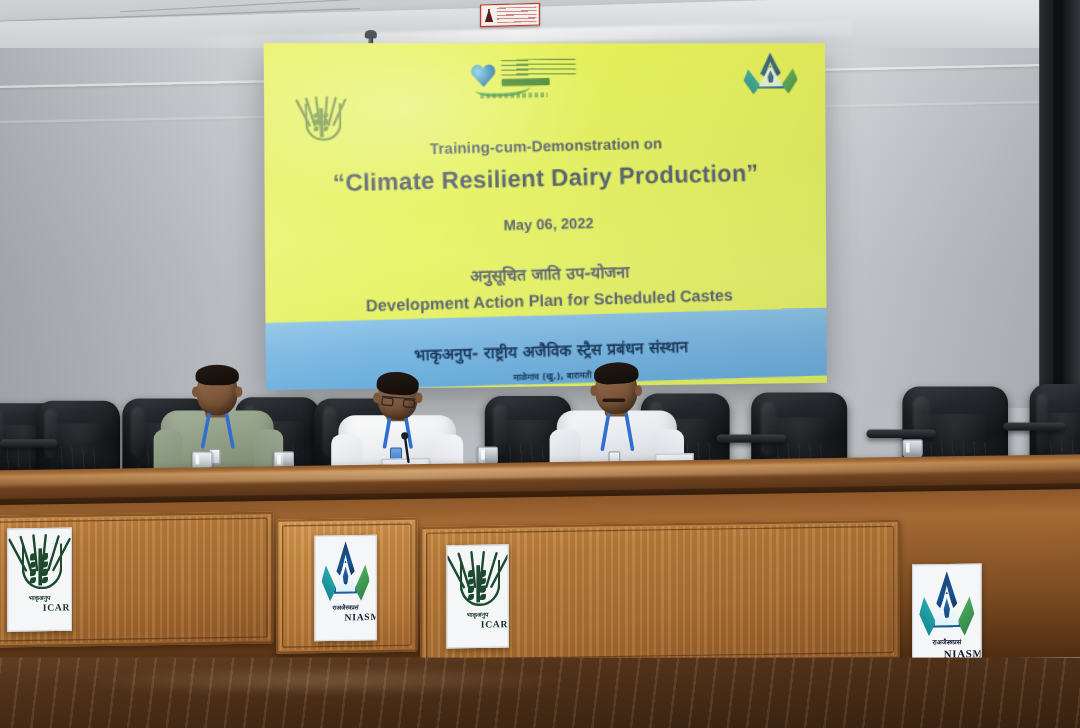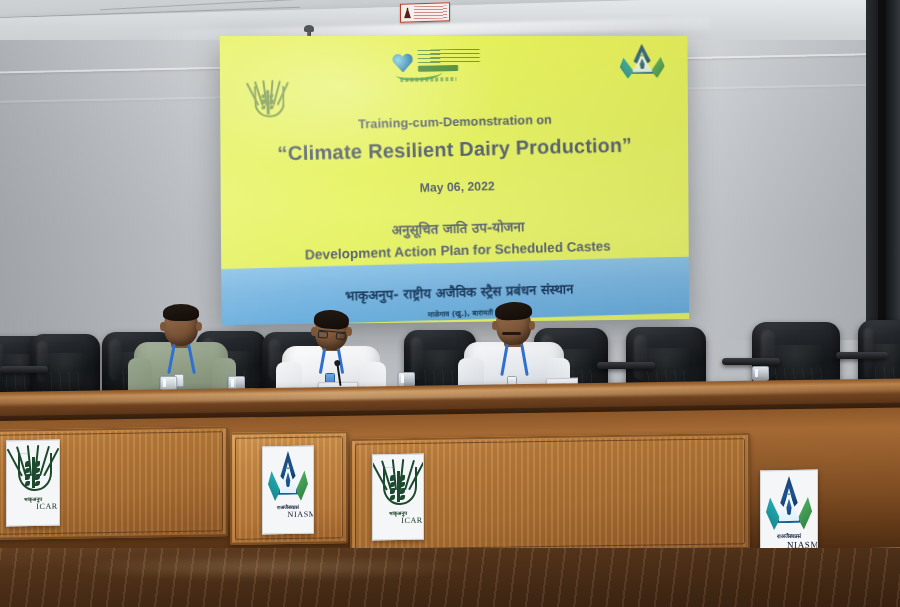--- a/index.html
+++ b/index.html
@@ -339,21 +339,21 @@
   .logo-card{
     position:absolute;background:#f5f6f8;border:1px solid #d4d7dc;
     box-shadow:0 2px 5px rgba(0,0,0,.35);
     display:flex;flex-direction:column;align-items:center;justify-content:flex-start;
     transform:skewY(-0.85deg);overflow:hidden;
   }
   .logo-card .cap-hi{
     font-family:"DejaVu Sans", sans-serif;font-weight:bold;color:#14213a;line-height:1;
   }
   .logo-card .cap-en{
-    font-family:"Liberation Serif", serif;font-weight:normal;color:#10182e;line-height:1;letter-spacing:.6px;margin-left:28px;
+    font-family:"Liberation Serif", serif;font-weight:bold;color:#10182e;line-height:1;letter-spacing:.6px;margin-left:28px;
   }
   .logo-card.icar .cap-hi{color:#14381f;}
   .logo-card.icar .cap-en{color:#10301b;}
 
   
   .floor{
     position:absolute;left:0;top:548px;width:900px;height:60px;
     background:linear-gradient(178deg,#6b4526 0%,#5a381d 26%,#4b2e17 62%,#3c2412 100%);
   }
   .floor .boards{

